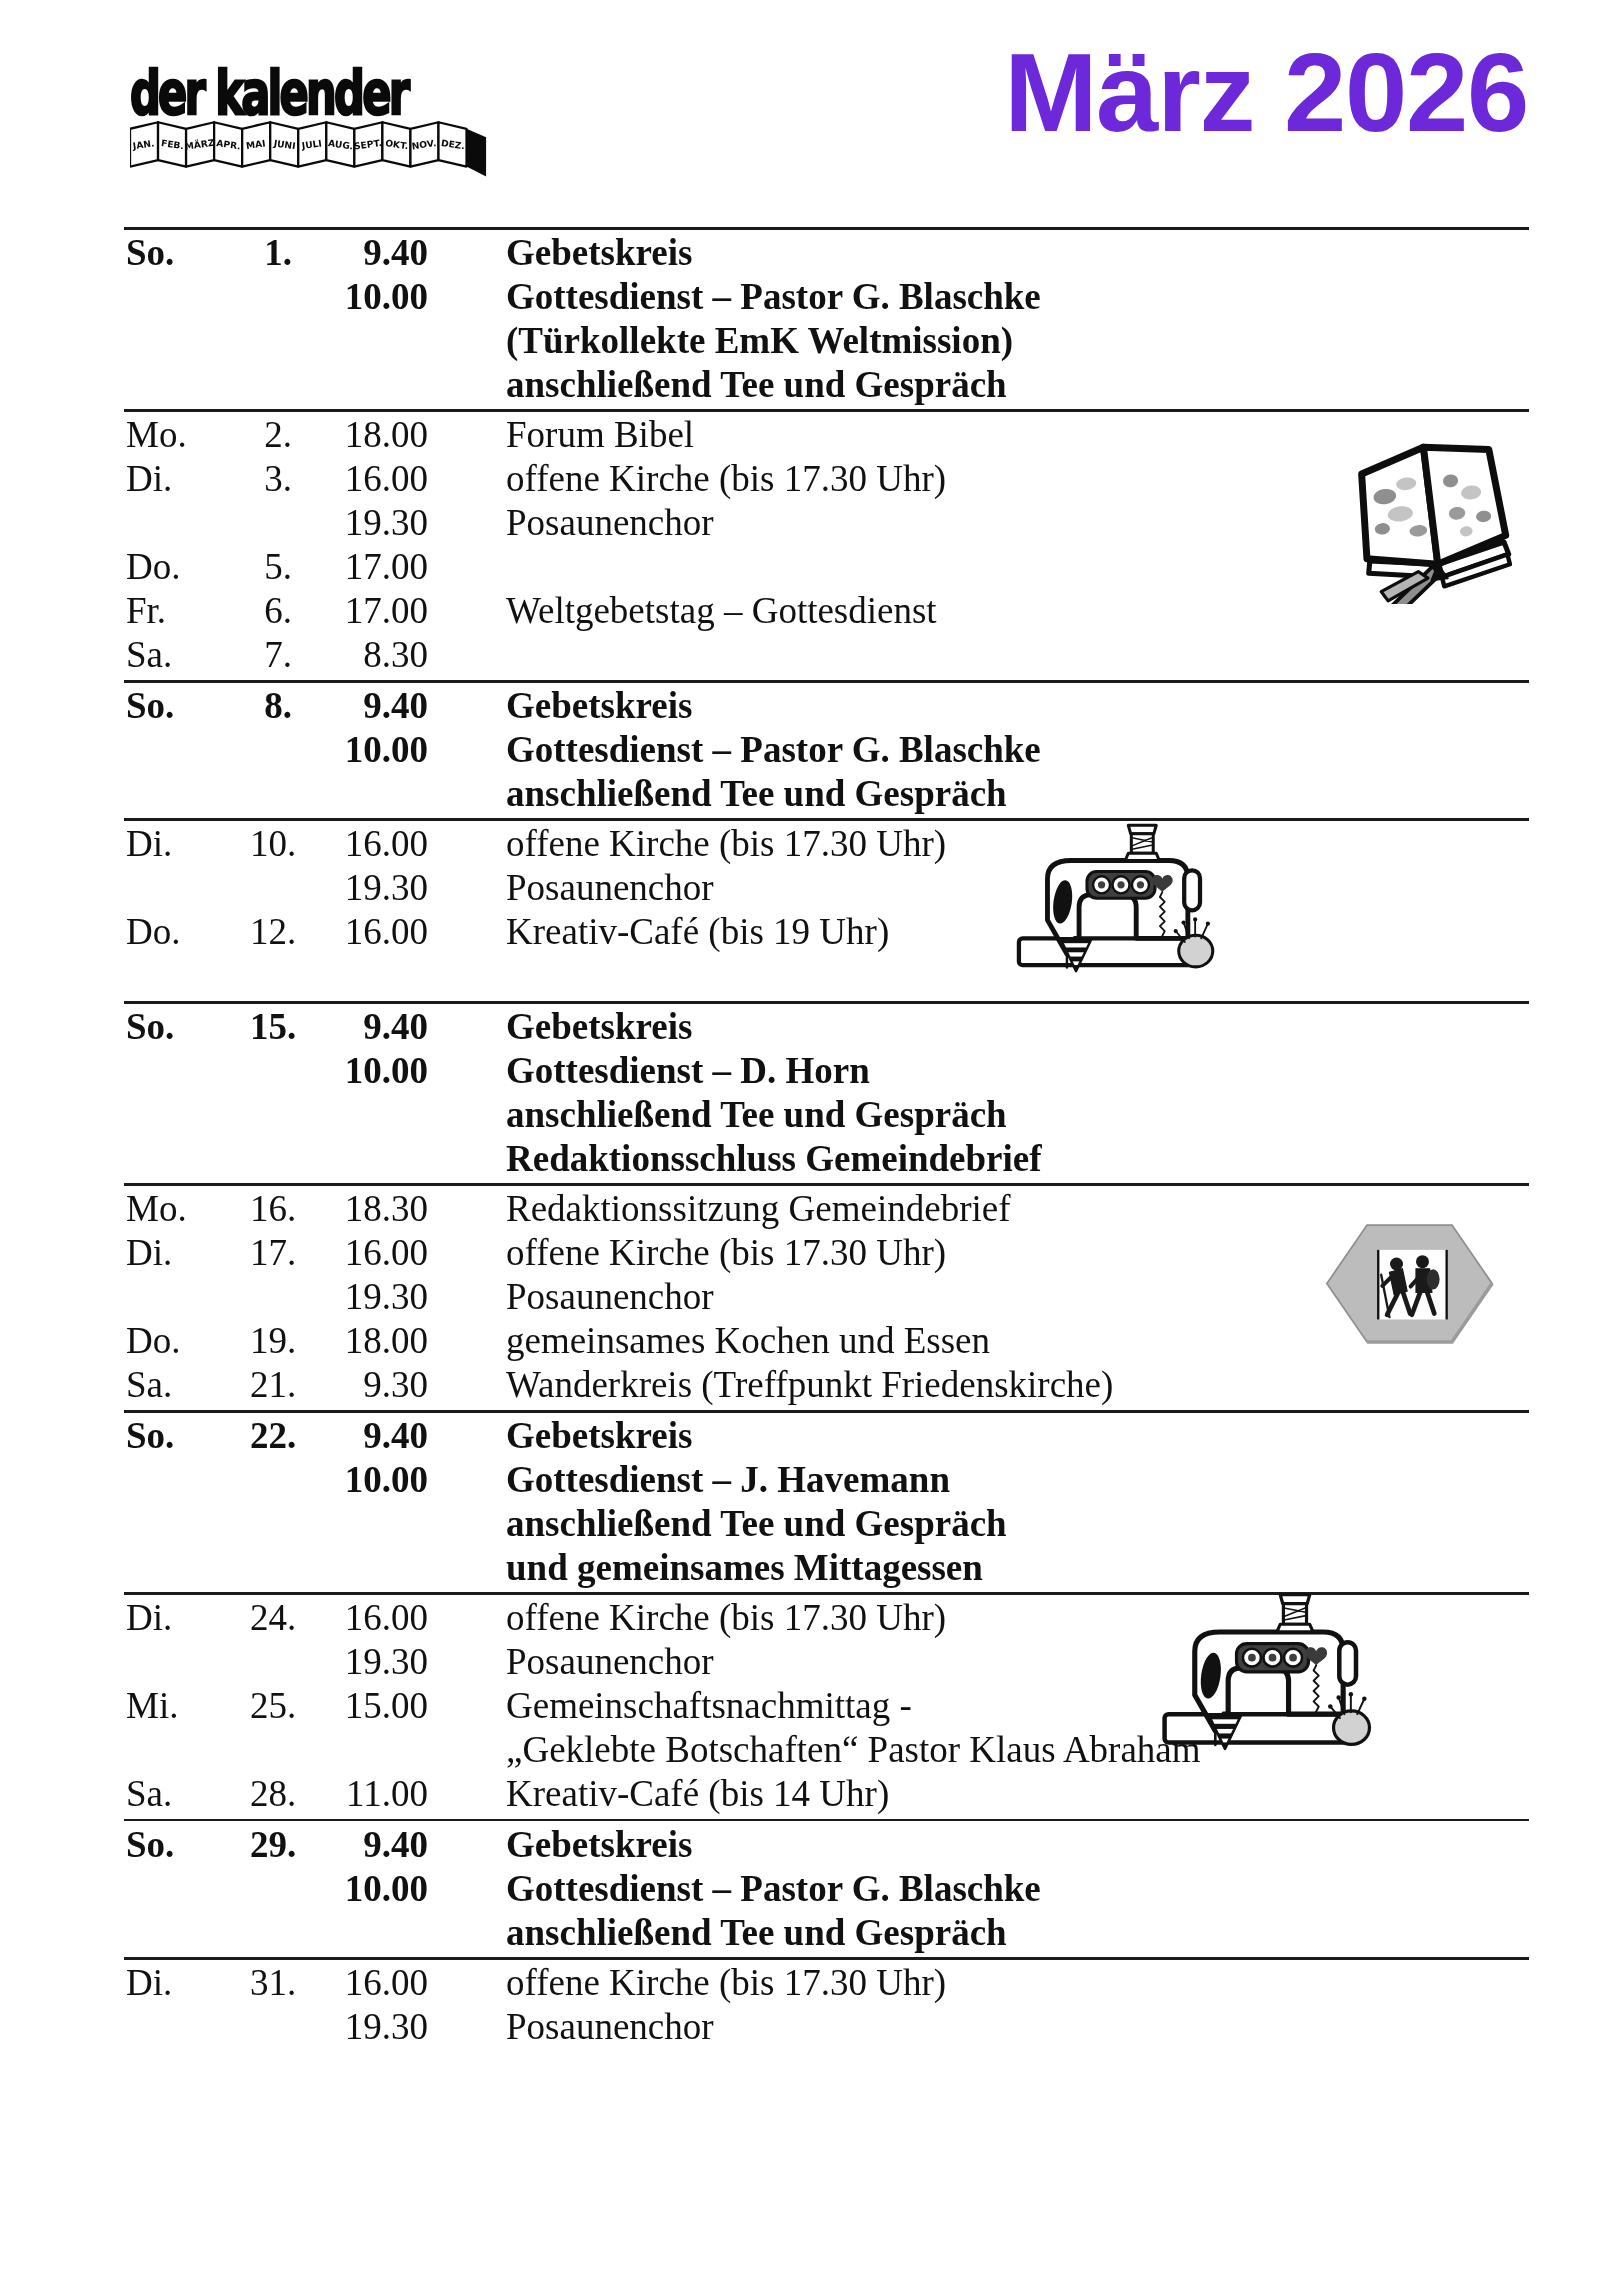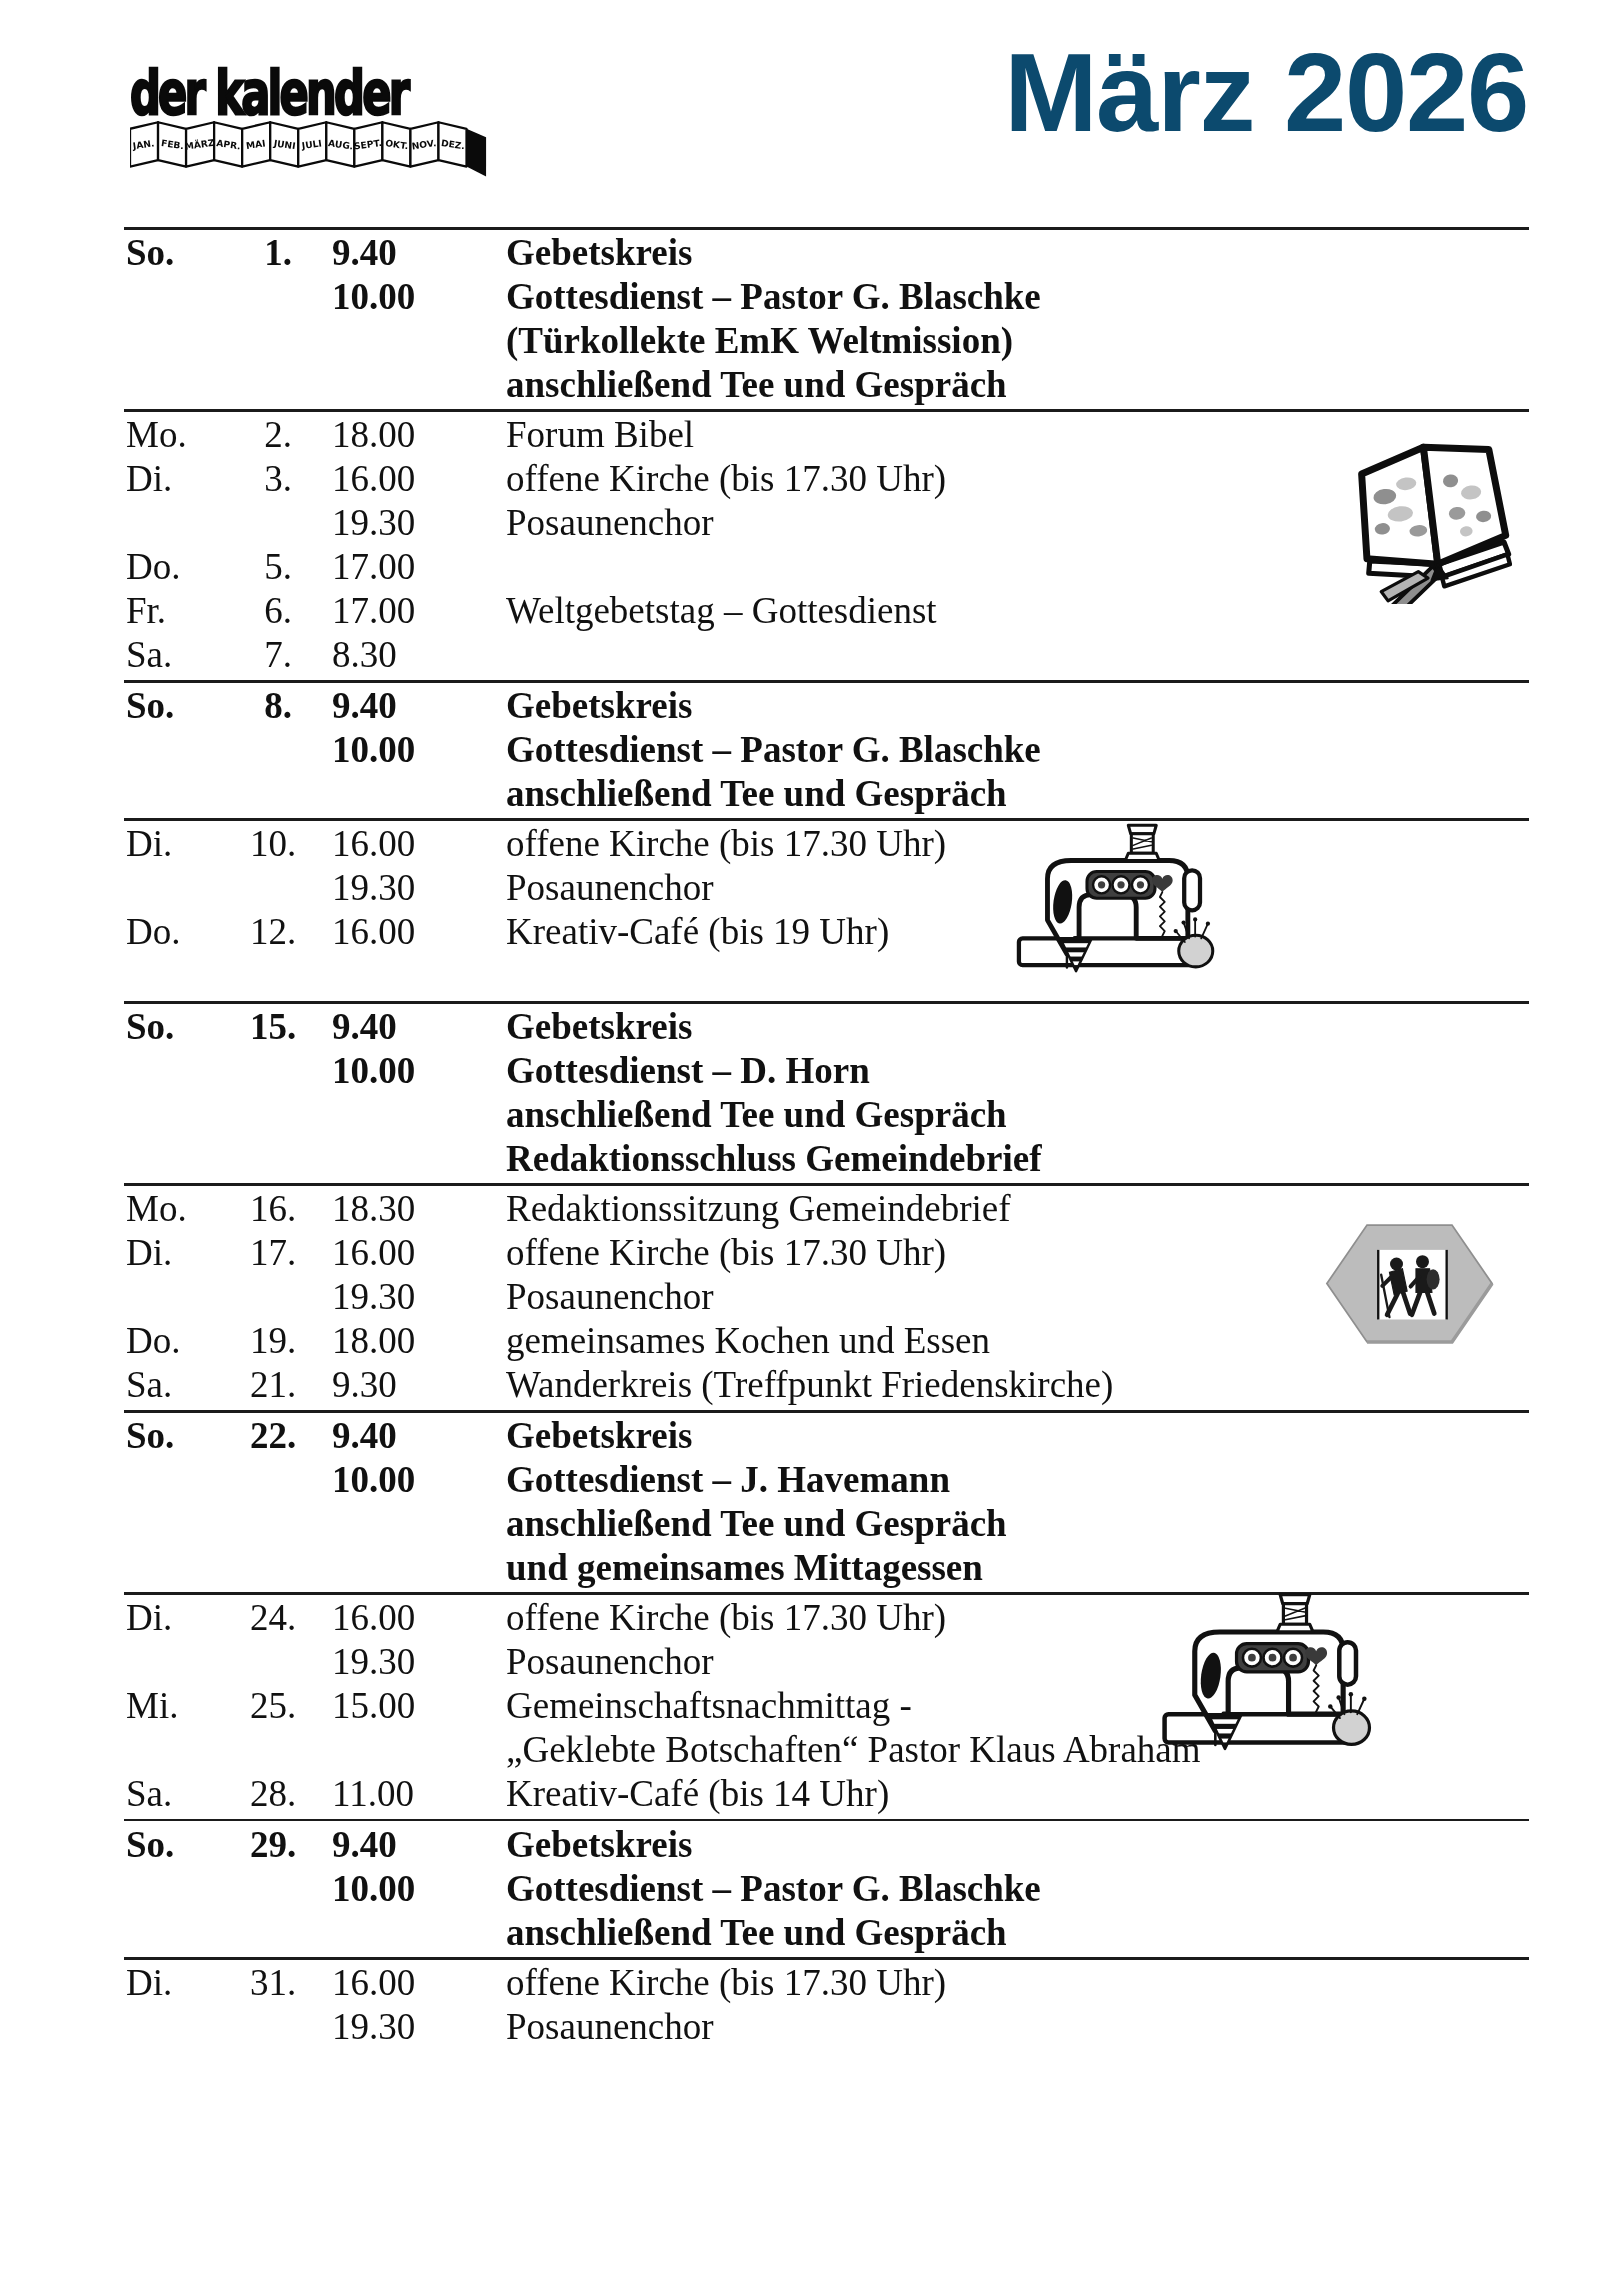--- a/index.html
+++ b/index.html
@@ -7,32 +7,32 @@
         font-family:"Liberation Serif", serif;color:#111;}
 
   
   .logo{position:absolute;left:130px;top:63px;}
   .logo-text{font-family:"DejaVu Sans", sans-serif;font-weight:800;font-size:60px;line-height:1;
              letter-spacing:-3.9px;-webkit-text-stroke:2.6px #0a0a0a;color:#0a0a0a;
              transform:scaleX(.72);transform-origin:left top;white-space:nowrap;}
   .month-strip{position:absolute;left:0px;top:56px;}
   .page-title{position:absolute;top:29px;right:94px;margin:0;
               font-family:"Liberation Sans", sans-serif;font-weight:bold;font-size:112px;
-              line-height:1.15;letter-spacing:-1.3px;color:#0c4a6e;white-space:nowrap;}
+              line-height:1.15;letter-spacing:-1.3px;color:#6d28d9;white-space:nowrap;}
 
   
   .calendar{position:absolute;left:124px;top:227px;width:1405px;}
   .rule{height:2.6px;background:#1b1b1b;}
   .block{padding:1.3px 0 2.6px 0;}
   .block.bold .row{font-weight:bold;}
   .row{display:grid;grid-template-columns:86px 42px 96px 1fr;
        font-size:37px;line-height:44px;min-height:44px;white-space:nowrap;gap:40px;}
   .c-day{text-align:left;padding-left:2px;}
   .c-date{text-align:right;}
-  .c-time{}
+  .c-time{text-align:right;}
   .c-text{padding-left:38px;text-align:left;}
 
   
   .icon{position:absolute;}
   .icon-book{left:1336px;top:420px;width:190px;height:184px;}
   .icon-sew1{left:1009px;top:818px;width:207px;height:158px;}
   .icon-hike{left:1321px;top:1210px;width:177px;height:147px;}
   .icon-sew2{left:1154px;top:1587px;width:219px;height:167px;}
   svg{display:block;}
 </style>

